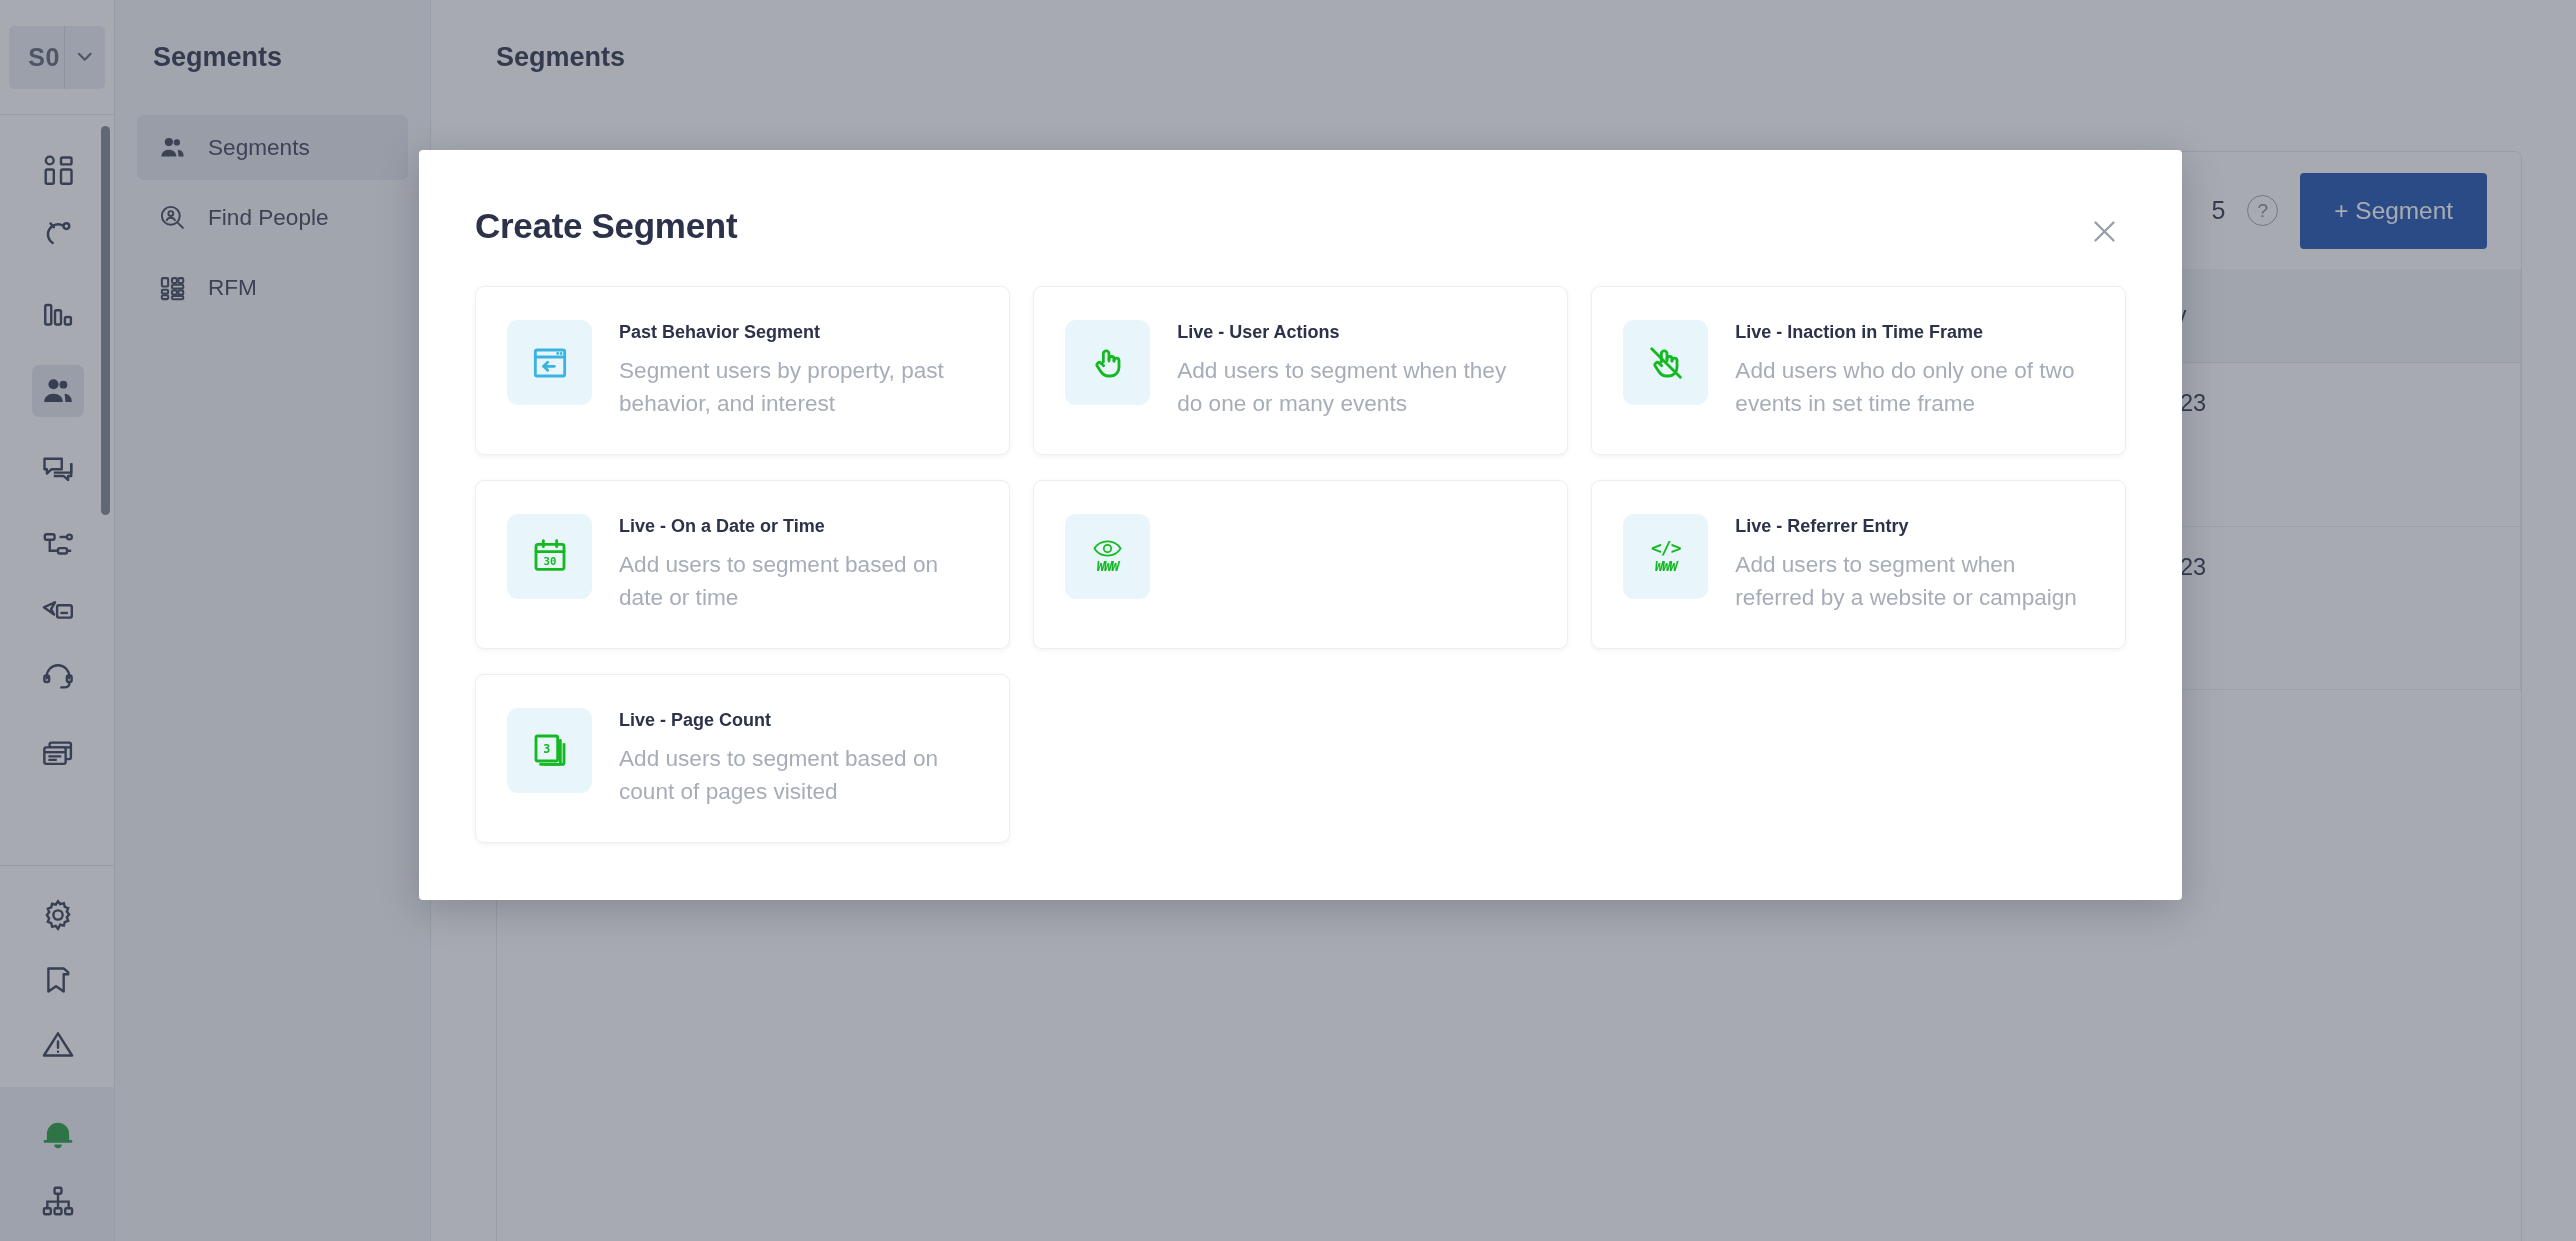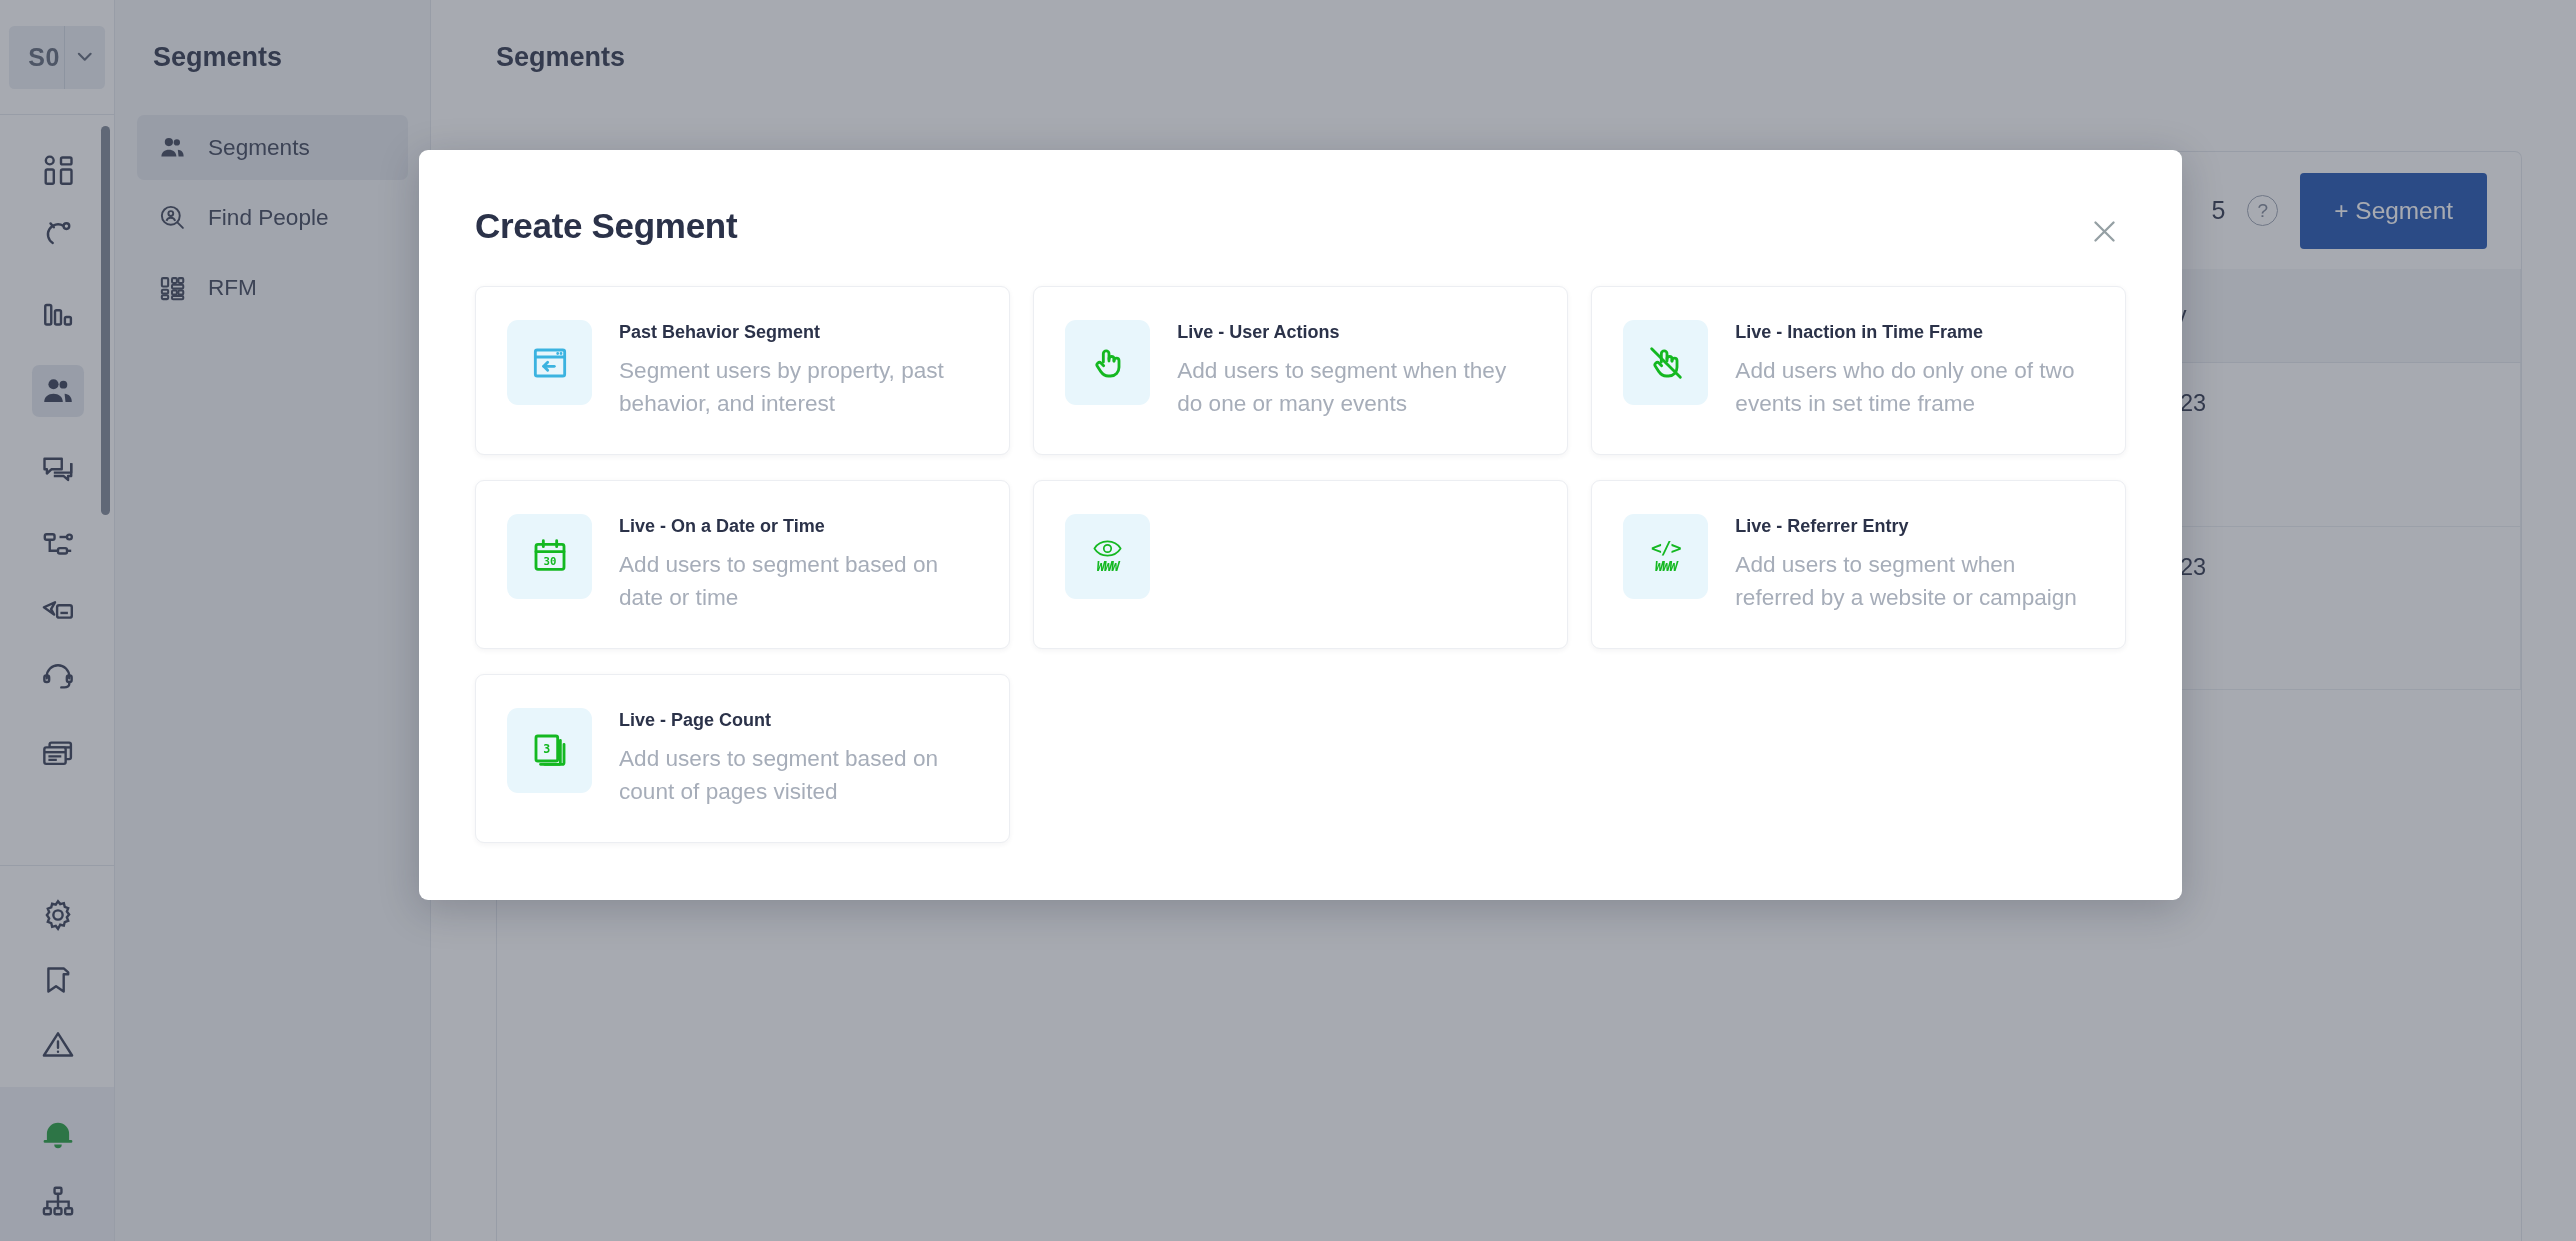--- a/index.html
+++ b/index.html
@@ -118,21 +118,21 @@
   .col-a { width: 34%; } .col-b { width: 18%; } .col-c { width: 24%; } .col-d { width: 24%; }
 
   
   .overlay {
     position: absolute; inset: 0; background: rgba(63,70,84,0.46); z-index: 50;
   }
 
   
   .modal {
     position: absolute; left: 419px; top: 150px; width: 1763px; height: 750px;
-    background: #ffffff; border-radius: 9px; z-index: 60;
+    background: #ffffff; border-radius: 4px; z-index: 60;
     box-shadow: 0 9px 40px rgba(20,25,40,0.22);
     padding: 56px 56px 0 56px;
   }
   .modal-title { font-size: 35px; font-weight: 700; color: #2b3249; letter-spacing: -0.3px; }
   .modal-close {
     position: absolute; right: 58px; top: 61px; width: 40px; height: 40px;
     display: flex; align-items: center; justify-content: center; cursor: pointer;
   }
   .grid {
     display: grid; grid-template-columns: repeat(3, 1fr); gap: 25px 23.5px;

